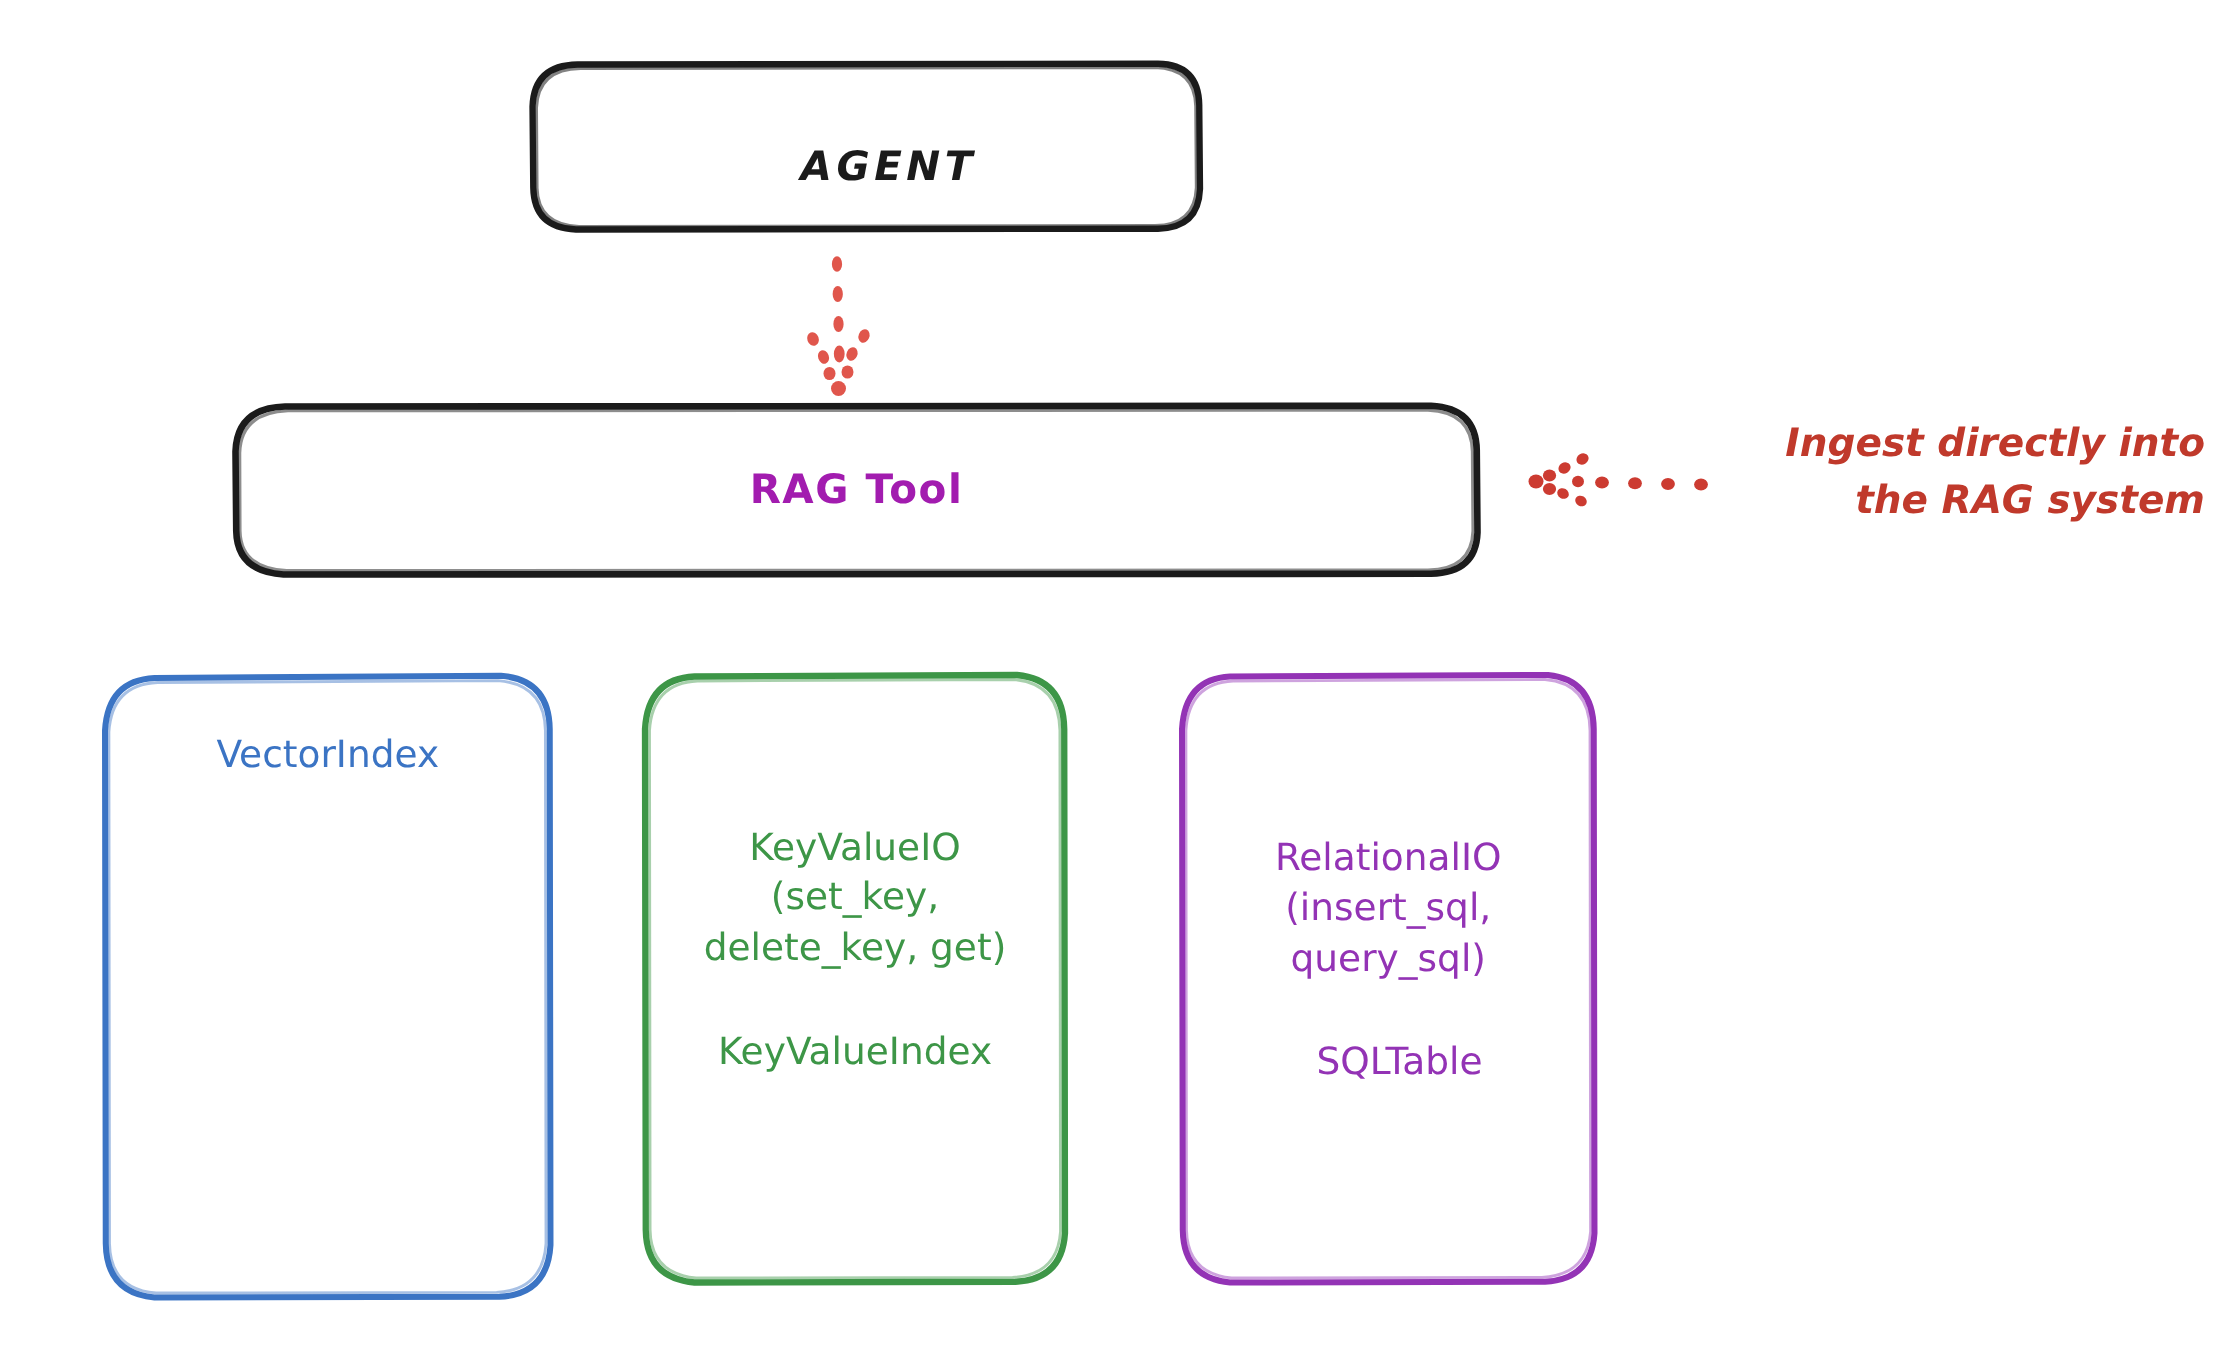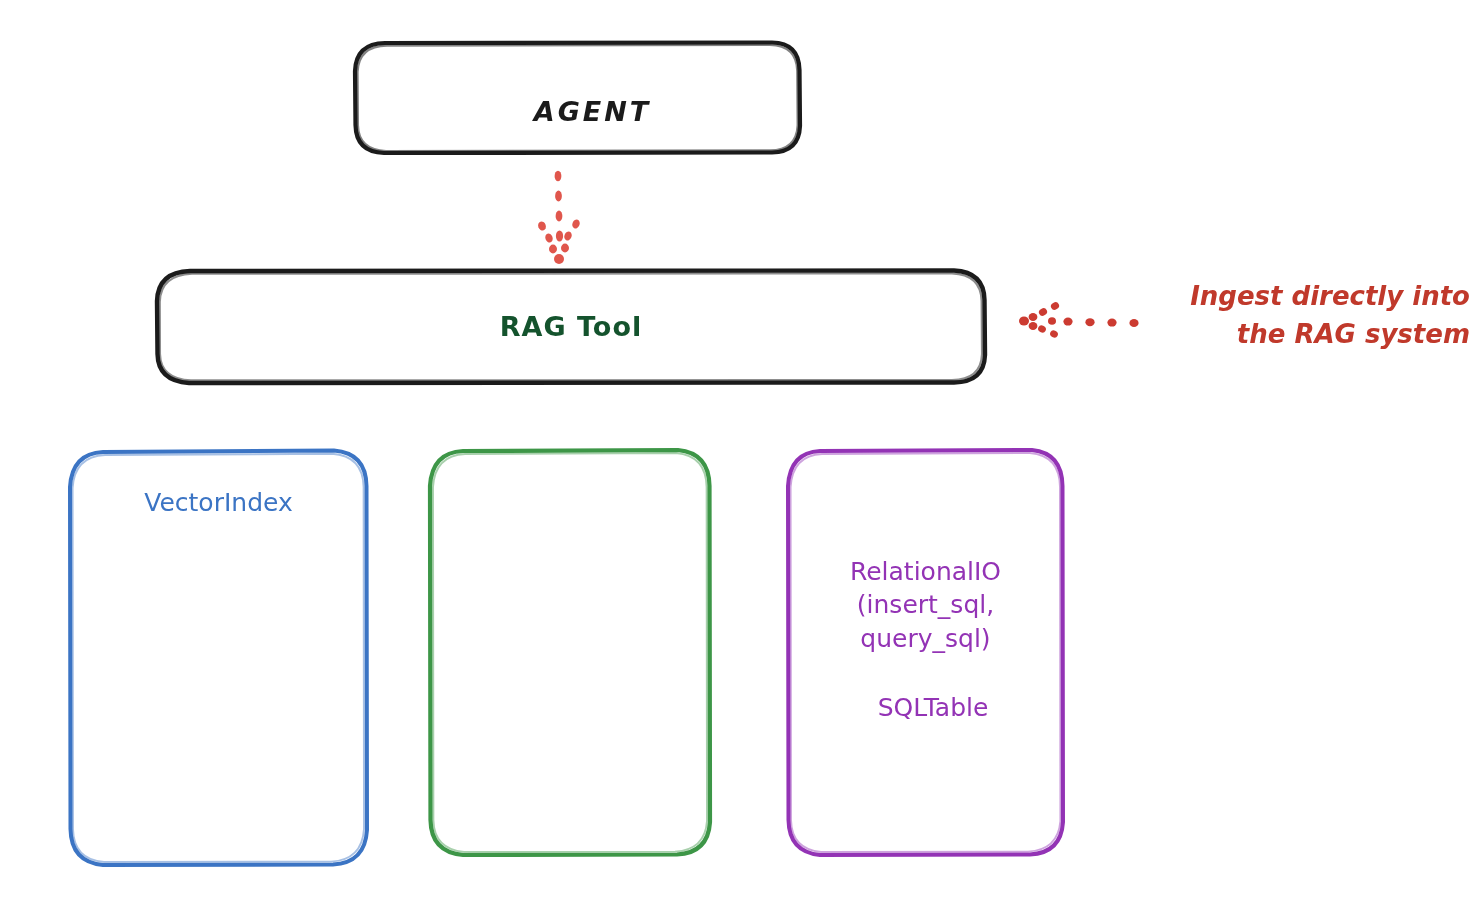--- a/index.html
+++ b/index.html
@@ -58,21 +58,21 @@
     font-size: 27px;
     font-style: italic;
     font-weight: 700;
     color: #1b1b1b;
     letter-spacing: 3px;
   }
   .label-ragtool {
     font-family: "DejaVu Sans", sans-serif;
     font-size: 27px;
     font-weight: 600;
-    color: #14532d;
+    color: #a21caf;
     letter-spacing: 1px;
   }
 
   
   .node-store {
     flex-direction: column;
     justify-content: flex-start;
   }
   .node-vector  { left: 70px;  top: 450px; width: 297px; height: 415px; }
   .node-keyvalue{ left: 430px; top: 450px; width: 280px; height: 405px; }
@@ -198,20 +198,24 @@
 
 <div class="node node-ragtool">
   <span class="node-label label-ragtool">RAG Tool</span>
 </div>
 
 <div class="node node-store node-vector">
   <div class="store-text store-index">VectorIndex</div>
 </div>
 
 <div class="node node-store node-keyvalue">
+  <div class="store-text store-api">KeyValueIO
+(set_key,
+delete_key, get)</div>
+  <div class="store-text store-index">KeyValueIndex</div>
 </div>
 
 <div class="node node-store node-relational">
   <div class="store-text store-api">RelationalIO
 (insert_sql,
 query_sql)</div>
   <div class="store-text store-index">SQLTable</div>
 </div>
 
 <div class="annotation">Ingest directly into

